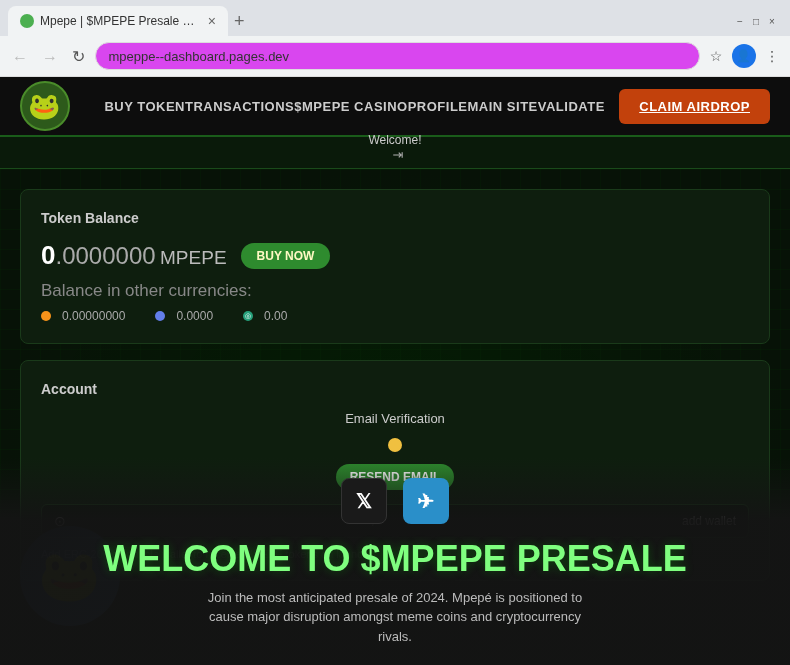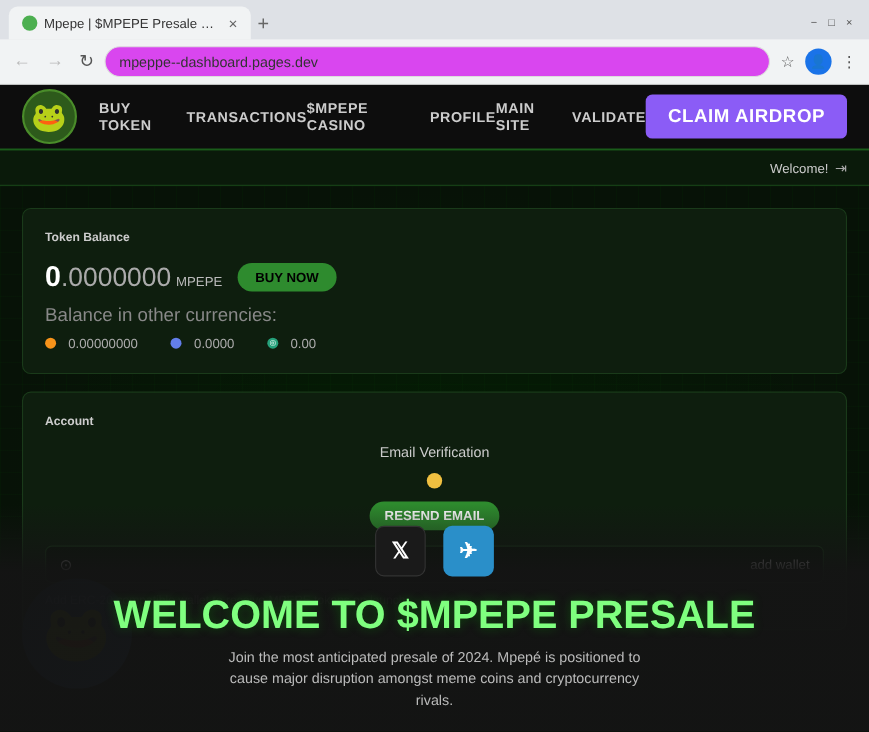--- a/index.html
+++ b/index.html
@@ -173,40 +173,42 @@
     .nav-link {
       color: #ccc;
       font-size: 13px;
       font-weight: bold;
       text-transform: uppercase;
       letter-spacing: 0.5px;
       cursor: pointer;
       text-decoration: none;
     }
     .claim-btn {
-      background: #8b5cf6;
+      background: #c2410c;
       color: white;
       border: none;
       padding: 10px 20px;
       border-radius: 6px;
-      font-size: 17px;
+      font-size: 13px;
       font-weight: bold;
       cursor: pointer;
       letter-spacing: 0.5px;
+      text-decoration: underline;
     }
 
     
     .notif-bar {
       background: #0a1a0a;
       border-bottom: 1px solid #1a4a1a;
       display: flex;
       align-items: center;
       justify-content: flex-end;
       padding: 6px 20px;
       height: 32px;
+      flex-direction: column;
     }
     .welcome-text {
       color: #ccc;
       font-size: 12px;
     }
     .logout-icon {
       margin-left: 6px;
       color: #aaa;
       font-size: 13px;
       cursor: pointer;
@@ -239,21 +241,21 @@
       background: #0e1e0e;
       border: 1px solid #1a3a1a;
       border-radius: 8px;
       padding: 20px;
       margin-bottom: 16px;
       position: relative;
       z-index: 1;
     }
     .card-title {
       color: #ccc;
-      font-size: 11px;
+      font-size: 14px;
       font-weight: bold;
       margin-bottom: 14px;
     }
 
     
     .balance-row {
       display: flex;
       align-items: center;
       gap: 14px;
       margin-bottom: 10px;
@@ -261,25 +263,25 @@
     .balance-0 {
       color: #fff;
       font-size: 26px;
       font-weight: bold;
     }
     .balance-decimals {
       font-size: 24px;
     }
     .balance-symbol {
       color: #bbb;
-      font-size: 12px;
+      font-size: 19px;
     }
     .buy-now-btn {
       background: #2e8b2e;
-      color: #000000;
+      color: #fef9c3;
       border: none;
       padding: 6px 16px;
       border-radius: 20px;
       font-size: 12px;
       font-weight: bold;
       cursor: pointer;
     }
 
     .other-currencies {
       color: #888;

